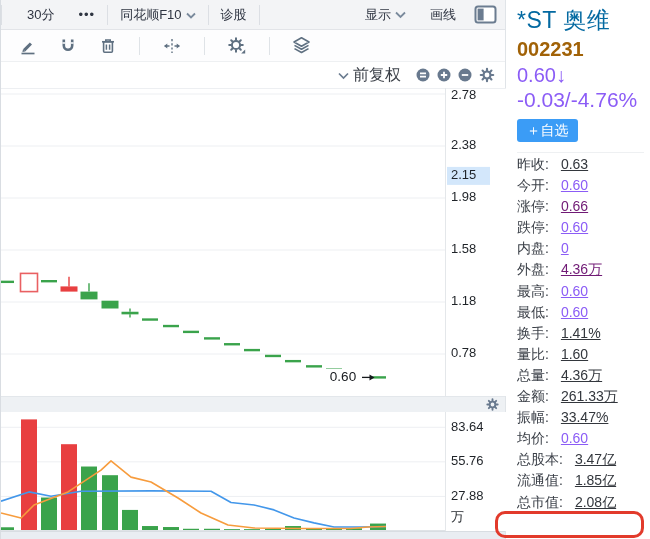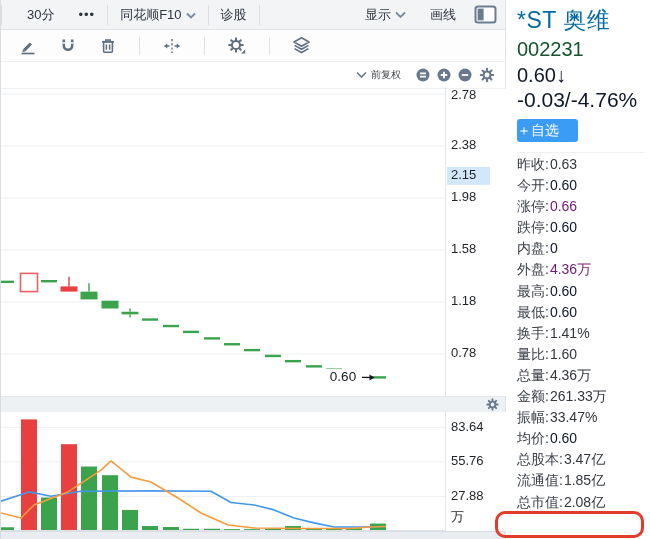--- a/index.html
+++ b/index.html
@@ -22,47 +22,47 @@
   .panel-toggle { margin:0 8px 0 6px; display:flex; align-items:center; }
   .toolbar-draw {
     height:32px; background:#fdfdfe; border-bottom:1px solid #eef0f2;
     display:flex; align-items:center; padding-left:18px; gap:22px;
   }
   .td-sep { width:1px; height:18px; background:#dfe3e7; }
   .icon-btn { display:flex; align-items:center; justify-content:center; }
   .chart-head {
     height:26px; background:#fff; display:flex; align-items:center;
     justify-content:flex-end; gap:7px; padding-right:10px;
-    font-size:10px; color:#3a3f47;
+    font-size:16px; color:#3a3f47;
   }
   .adjust-ctl { display:flex; align-items:center; gap:4px; margin-right:8px; }
   .vol-strip {
     height:16px; background:#eef1f4; border-top:1px solid #e3e7eb;
     display:flex; align-items:center; justify-content:flex-end; padding-right:6px;
   }
   .bottom-strip { height:8px; background:#e9edf2; border-top:1px solid #d8dde2; }
   svg.chart { display:block; background:#fff; }
   
   .right-panel { width:145px; height:539px; background:#fff; padding:4px 6px 0 11px; overflow:hidden; }
   .stock-name { font-size:23px; line-height:32px; color:#0369a1; letter-spacing:0.5px; }
-  .stock-code { font-size:20px; line-height:27px; color:#14532d; }
+  .stock-code { font-size:20px; line-height:27px; color:#a16207;font-weight:bold; }
   .stock-price { font-size:20px; line-height:25px; }
   .stock-change { font-size:21px; line-height:23px; }
-  .green { color:#0f172a; }
+  .green { color:#8b5cf6; }
   .red { color:#701a75; }
   .dark { color:#33373d; }
   .fav-btn {
     margin-top:8px; width:61px; height:23px; background:#3b9cf6; color:#fff;
-    font-size:14px; border:none; border-radius:3px; line-height:23px; text-align:left;
+    font-size:14px; border:none; border-radius:3px; line-height:23px; text-align:center;
     font-family:inherit; cursor:pointer; display:block;
   }
   .stats { margin-top:10px; border-top:1px solid #eef0f2; padding-top:3px; }
   .stat-row { height:21.1px; display:flex; align-items:flex-start; font-size:14px; white-space:nowrap; }
   .stat-label { color:#3a3f47; }
-  .stat-value { margin-left:1px; }
+  .stat-value { margin-left:12px;text-decoration:underline; }
   .annot-box {
     position:absolute; left:494px; top:511px; width:149px; height:27px;
     border:3px solid #e23a2b; border-radius:10px; pointer-events:none; z-index:9;
   }
 </style>
 </head>
 <body>
 
 <div class="app">
 

